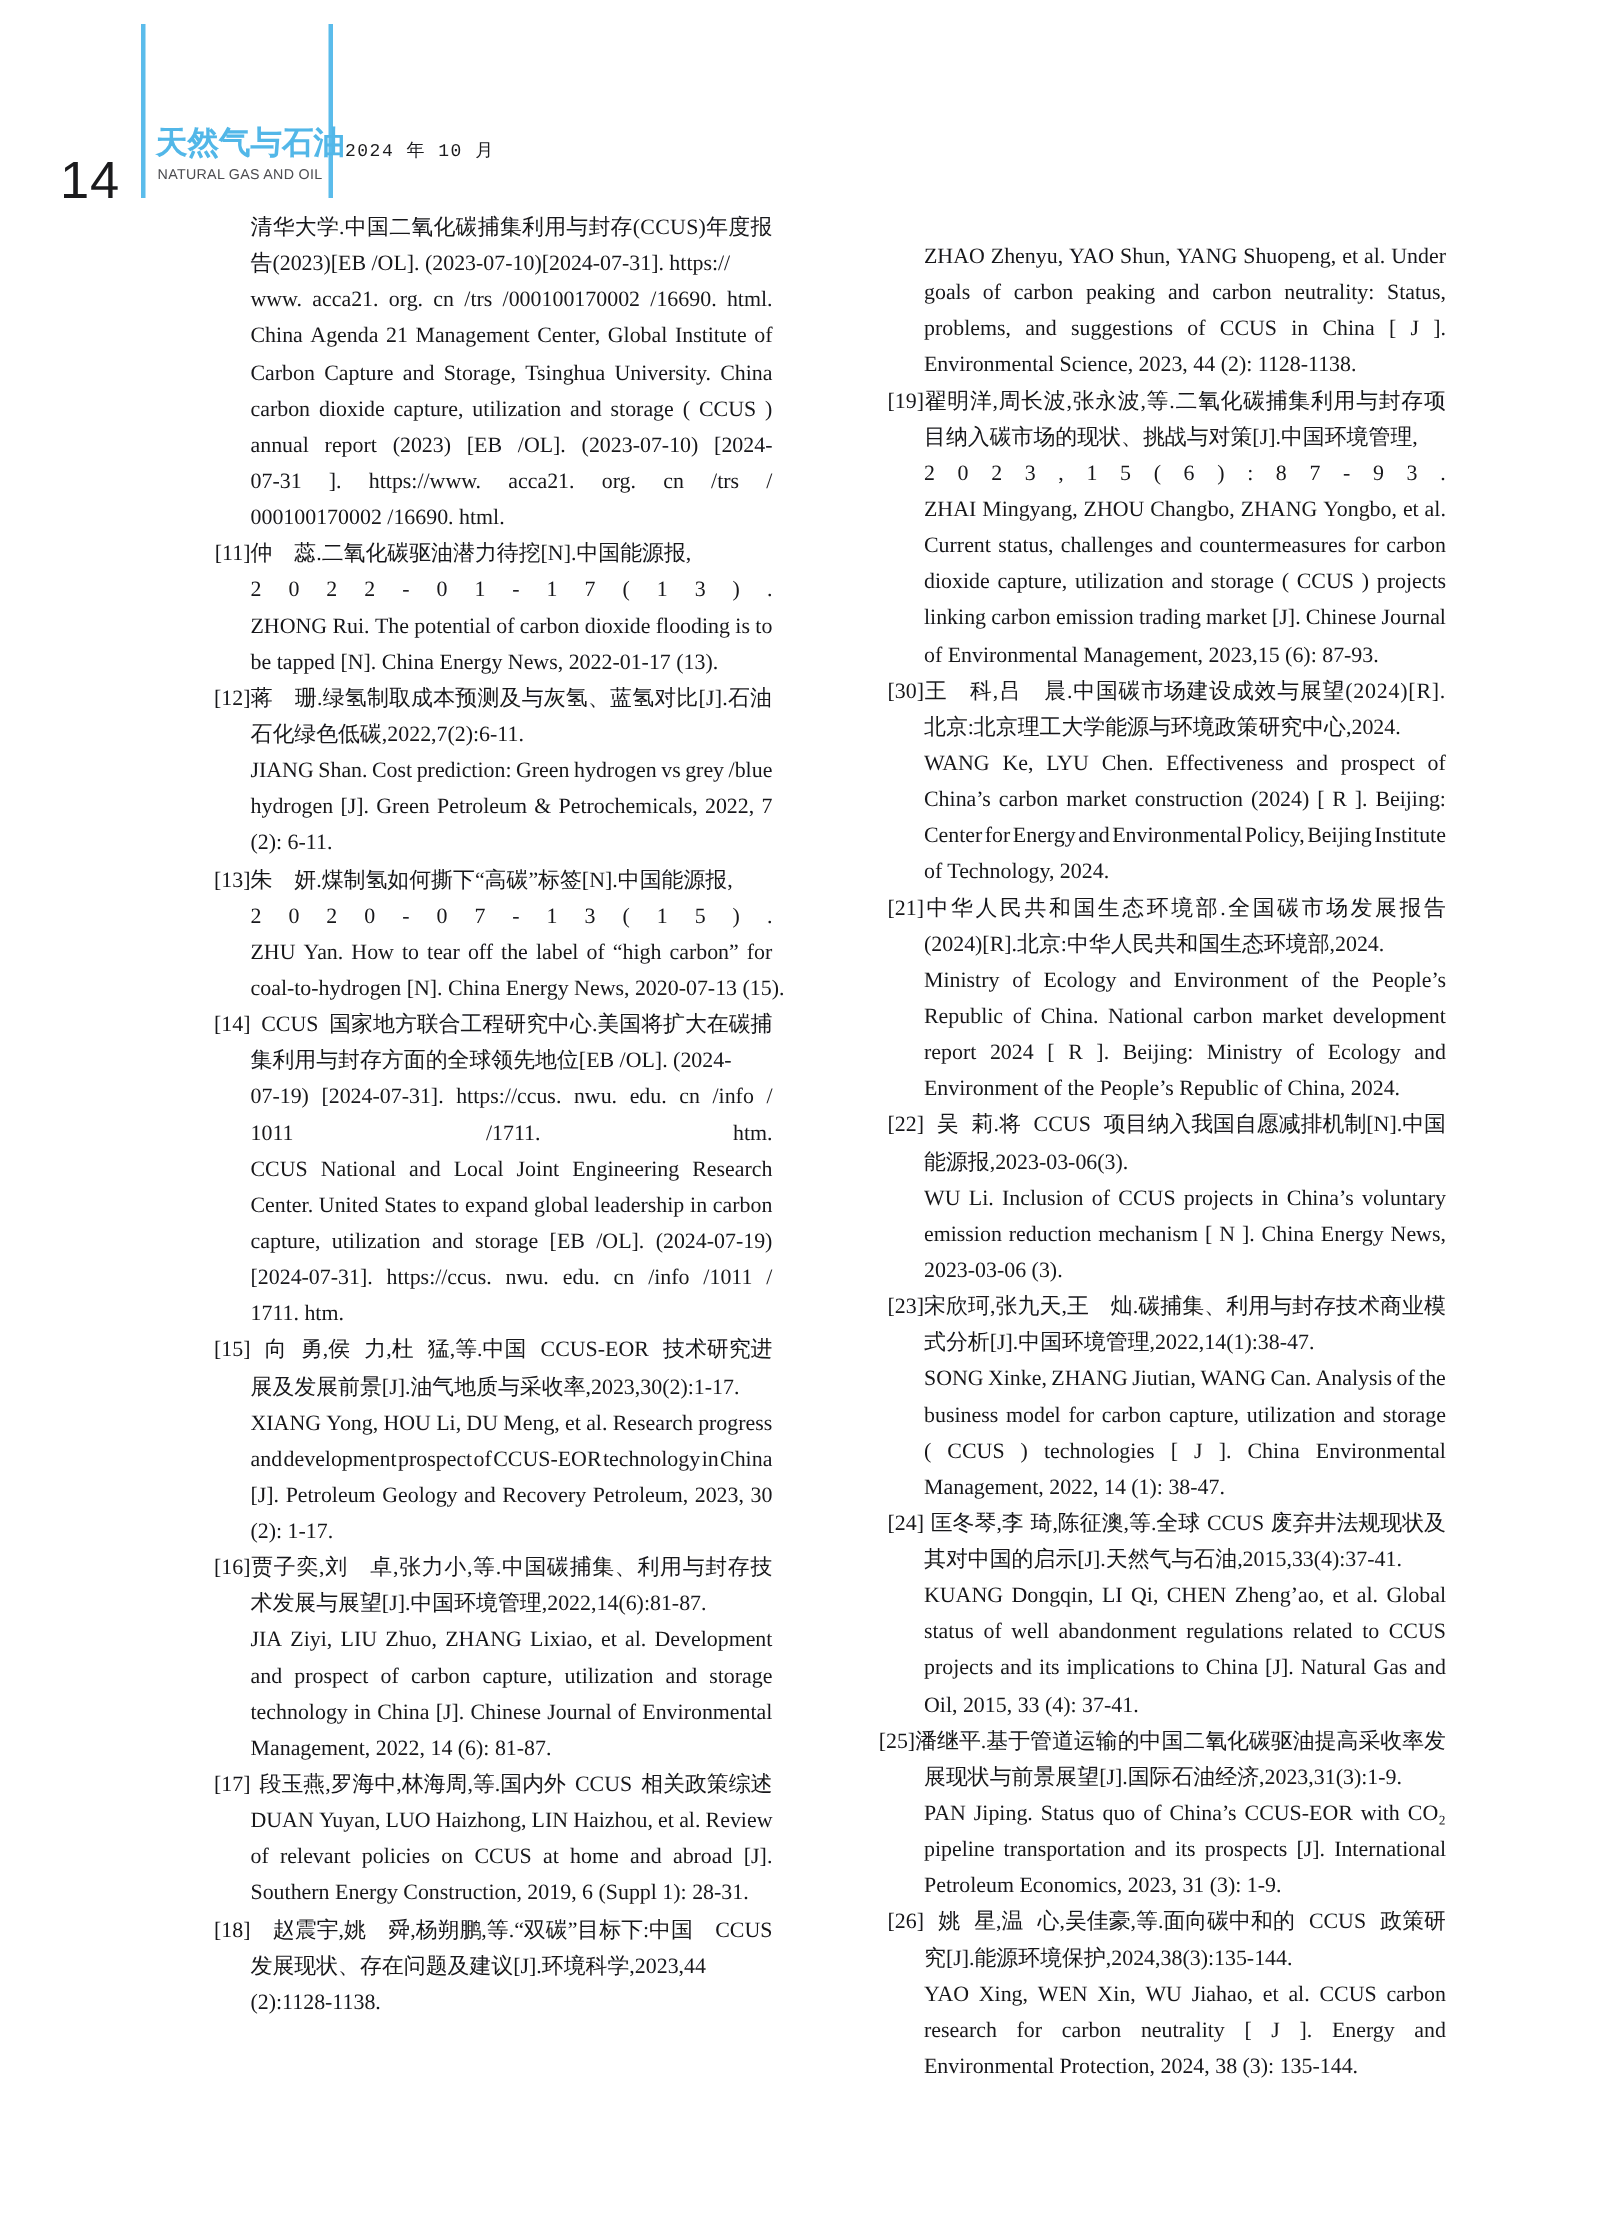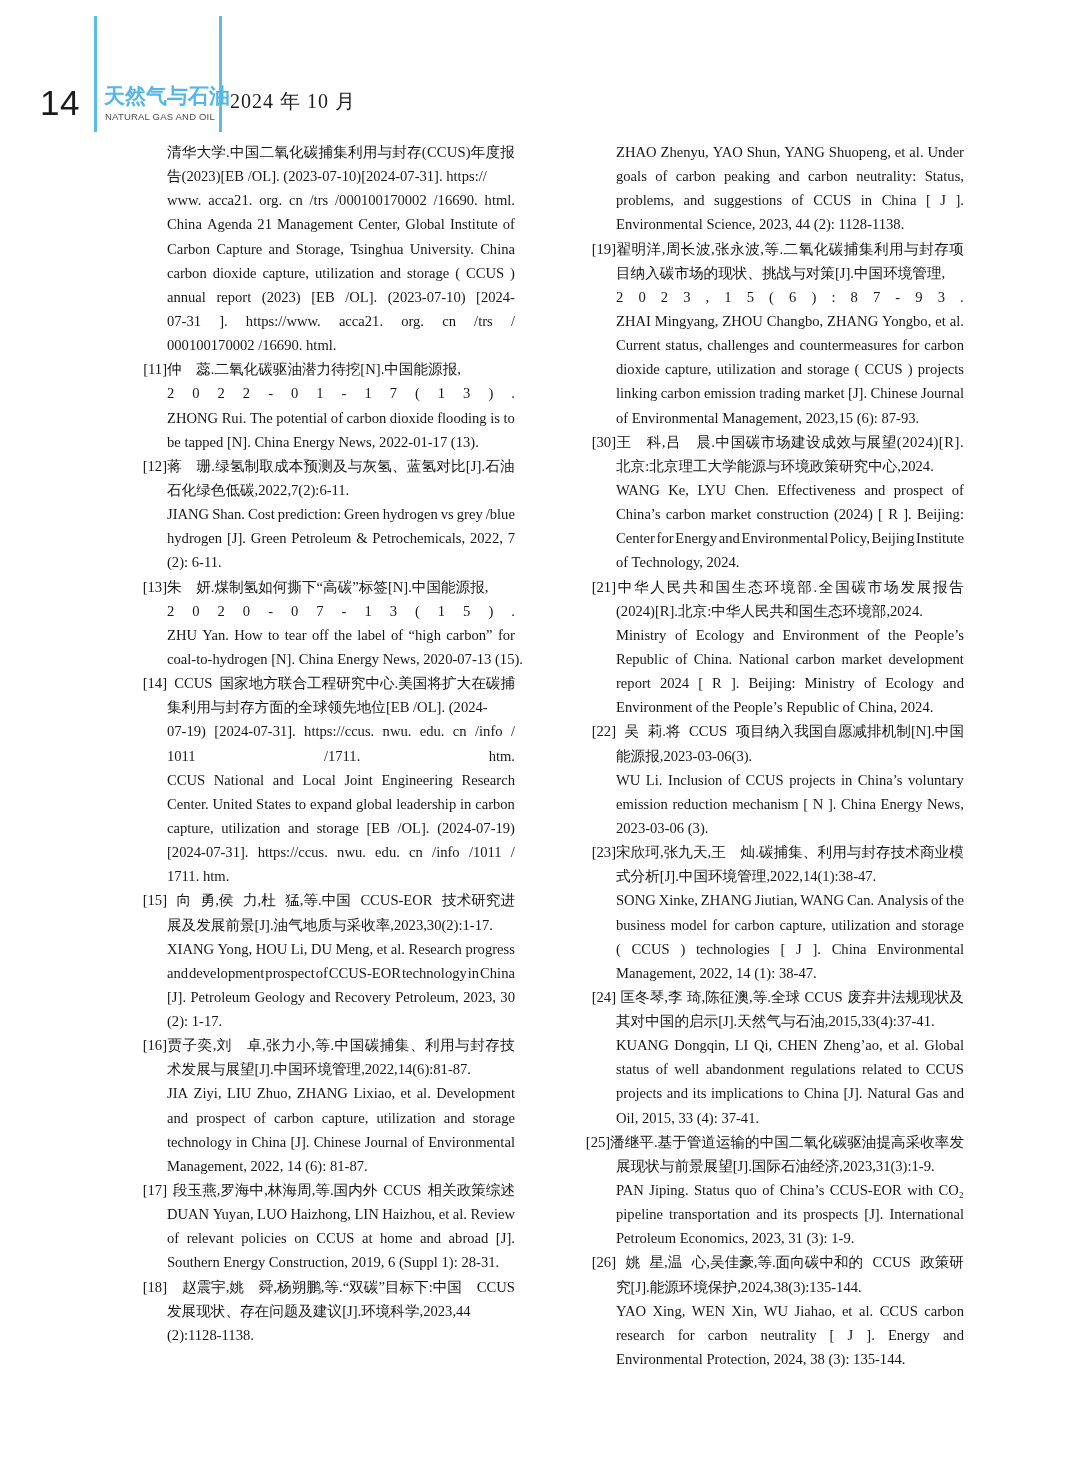--- a/index.html
+++ b/index.html
@@ -30,21 +30,21 @@
     width: 3px;
     height: 116px;
     background: #5bbceb;
   }
   .rule-left  { left: 94px; }
   .rule-right { left: 219px; }
 
   .page-number {
     position: absolute;
     left: 40px;
-    top: 82px;
+    top: 100px;
     font-size: 35px;
     line-height: 42px;
     font-family: "Liberation Sans", sans-serif;
     font-weight: 400;
     color: #1b1b1d;
     letter-spacing: 0.5px;
   }
 
   .masthead {
     position: absolute;
@@ -69,43 +69,43 @@
     color: #4c4c50;
     letter-spacing: 0.2px;
     white-space: nowrap;
     margin-top: 2px;
   }
 
   .issue-date {
     position: absolute;
     left: 230px;
     top: 86px;
-    font-family: Liberation Serif, serif;
-    font-size: 20px;
+    font-family: Liberation Mono, monospace;
+    font-size: 12px;
     line-height: 30px;
     color: #1b1b1d;
     letter-spacing: 1px;
     white-space: nowrap;
   }
 
   
   .columns {
     position: absolute;
     left: 0;
     top: 140px;
     width: 1080px;
     height: 1270px;
   }
   .col {
     position: absolute;
     top: 0;
     width: 392px;
   }
   .col-left  { left: 123px; }
-  .col-right { left: 572px; }
+  .col-right { left: 572px; margin-top: 19px; }
 
   
   .ref-entry {
     position: relative;
     margin-bottom: 0px;
   }
   .ref-line {
     display: block;
     white-space: nowrap;
     font-size: 14.6px;

